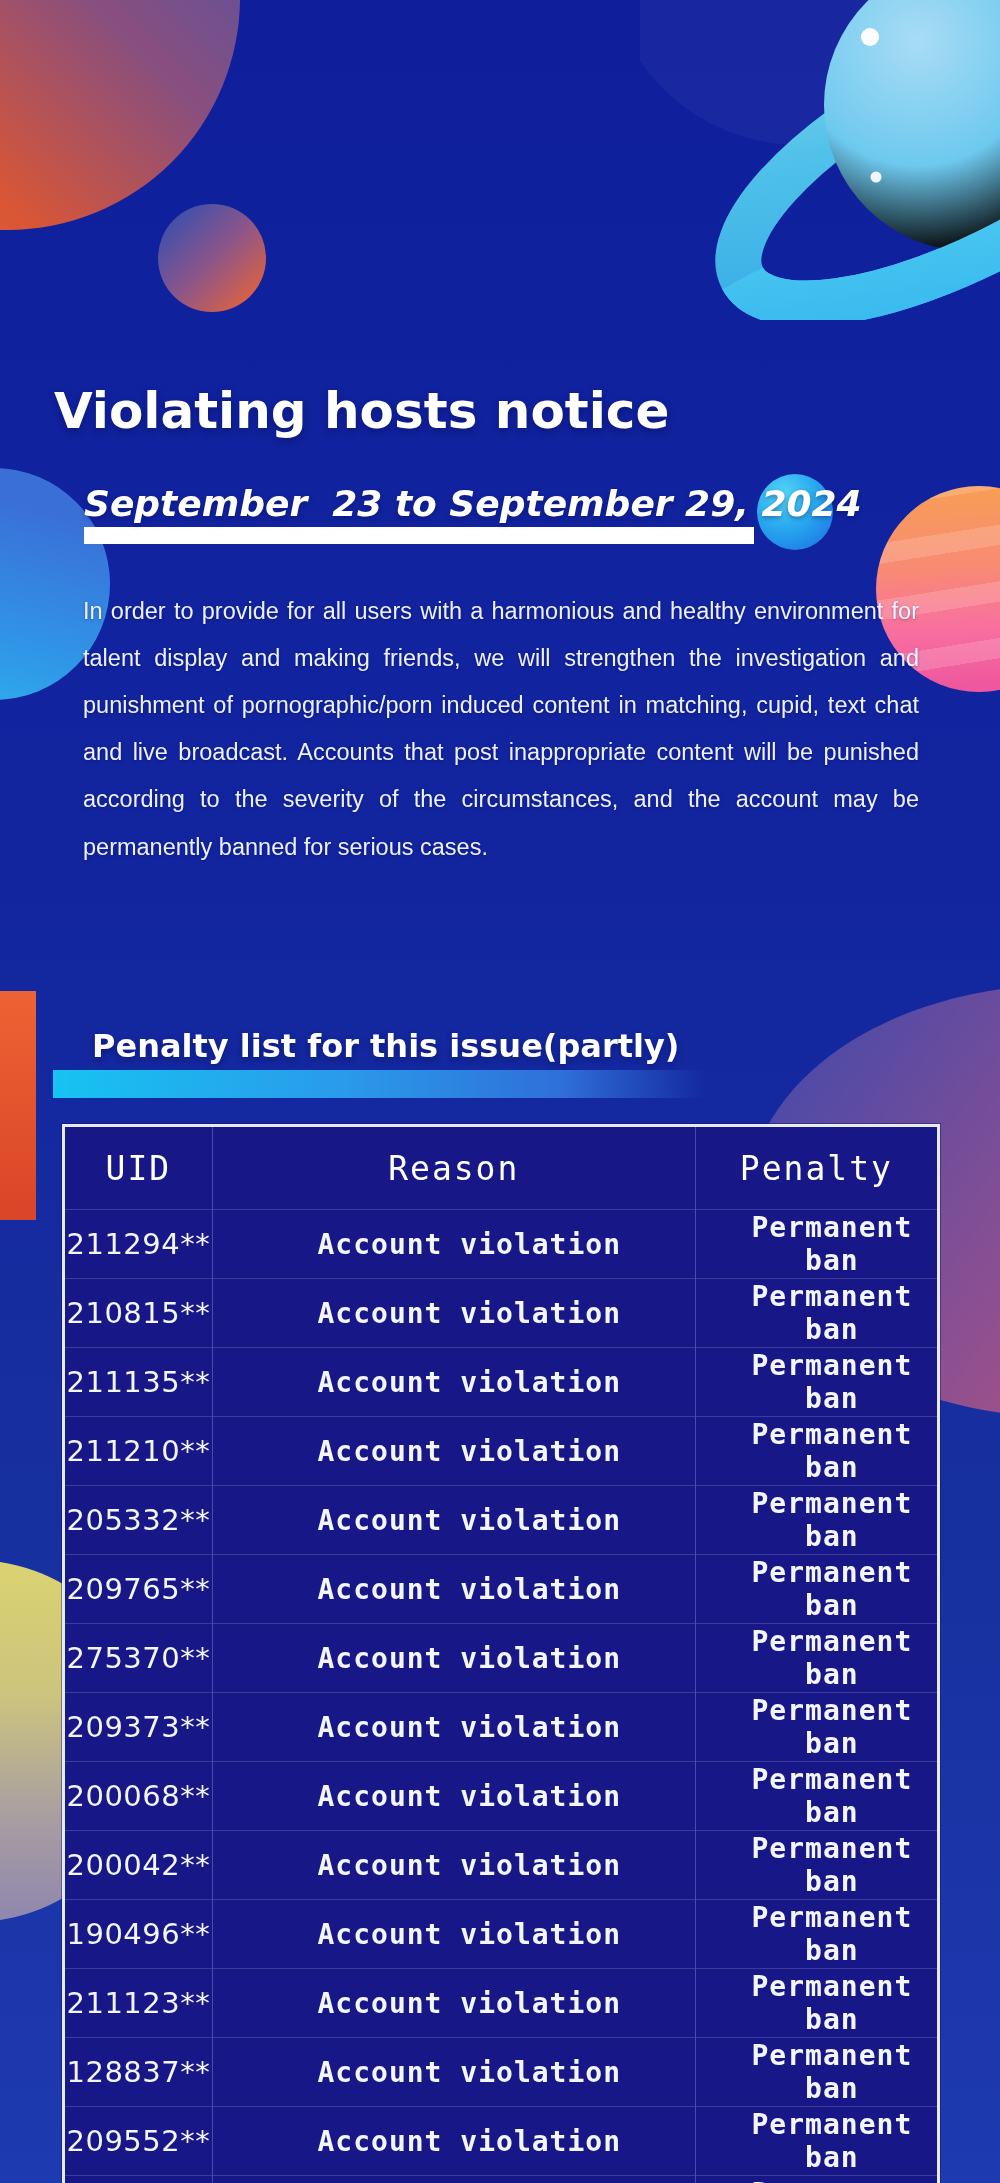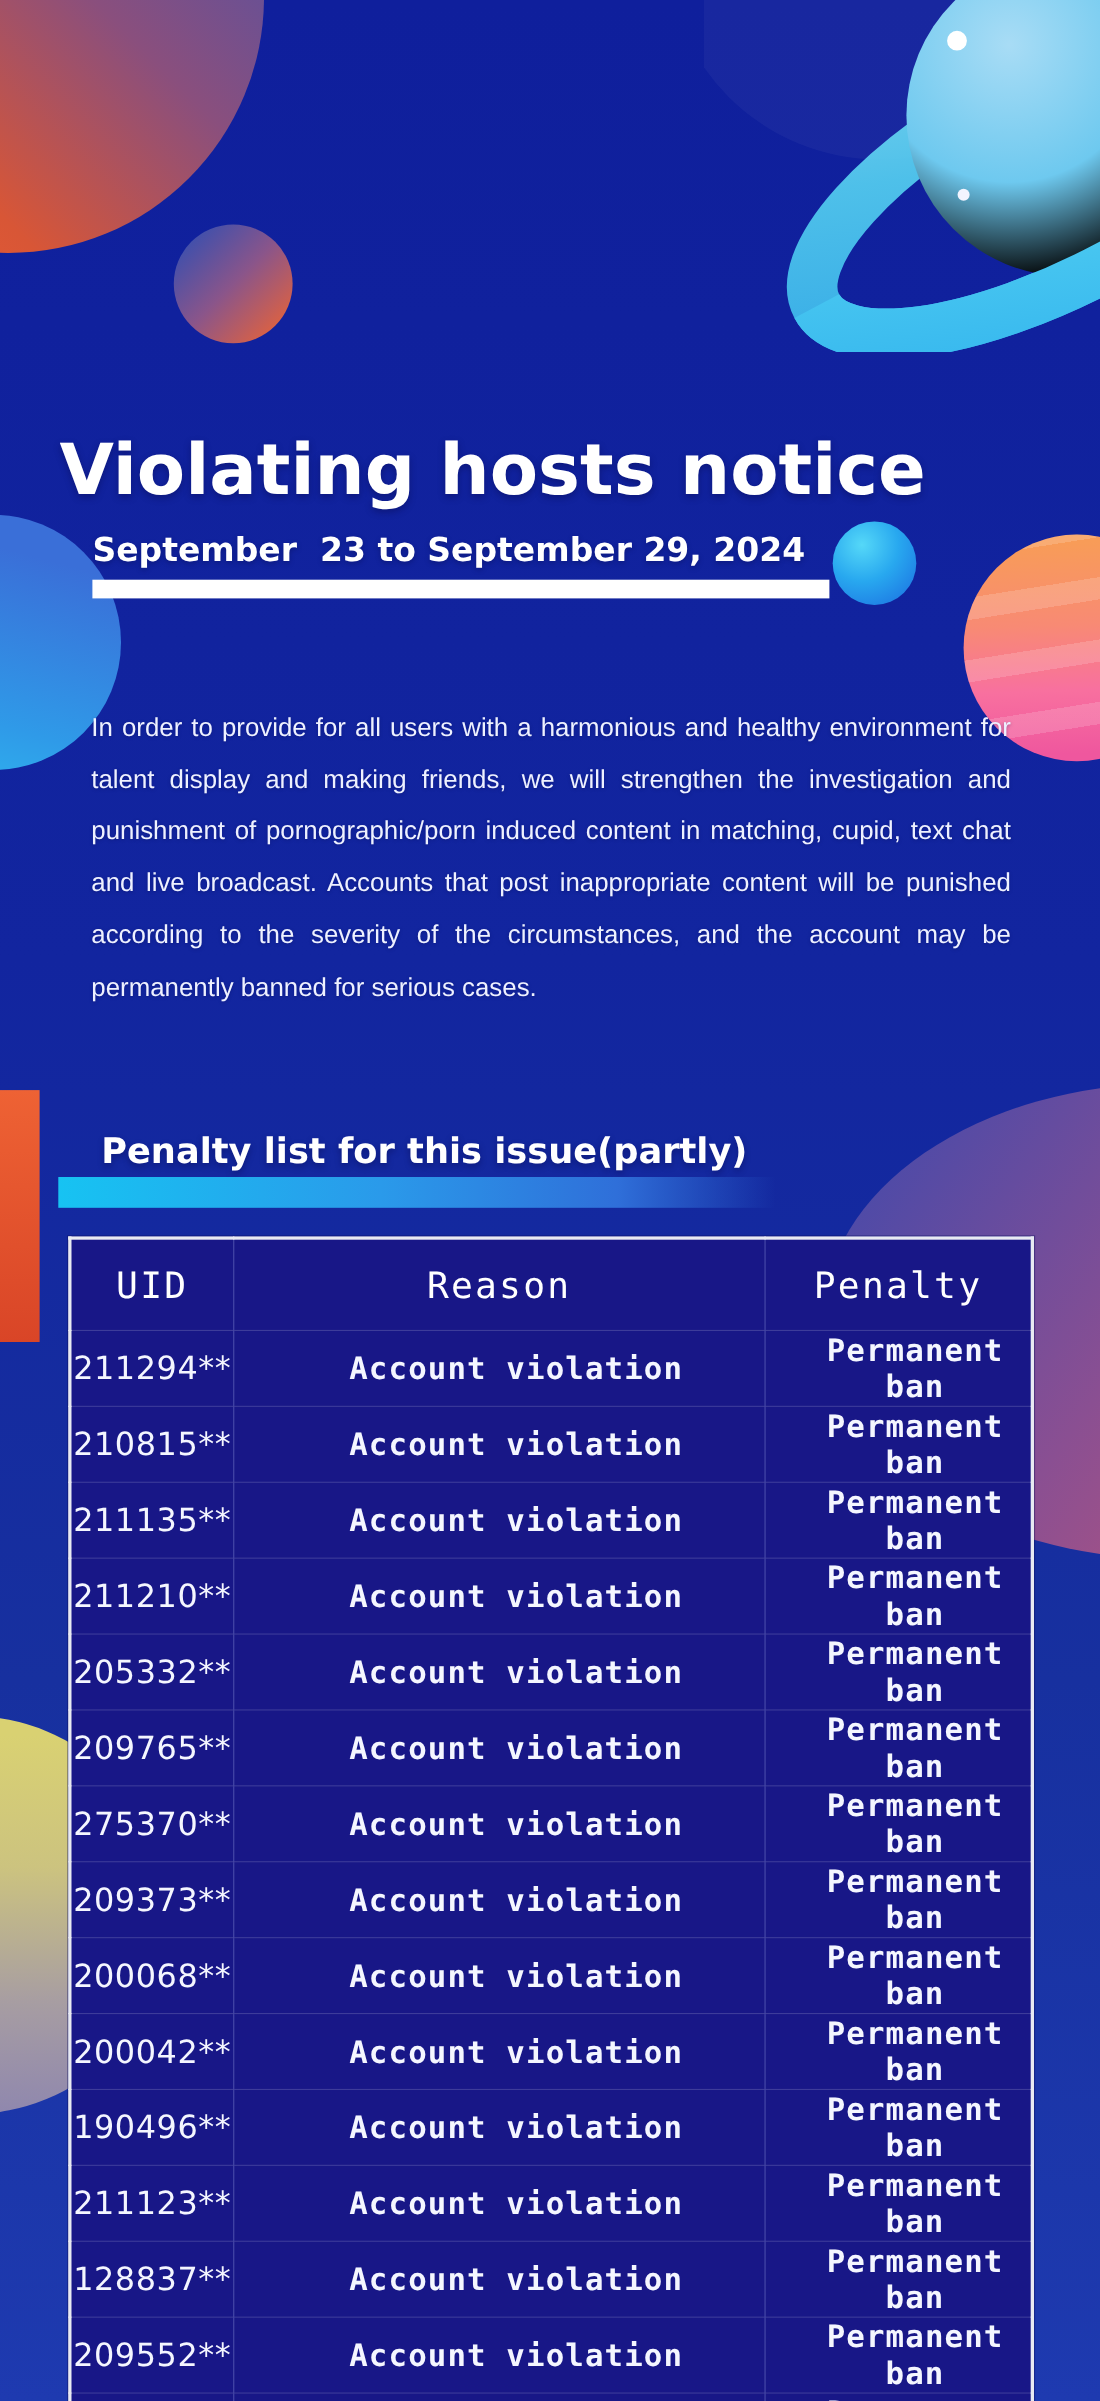--- a/index.html
+++ b/index.html
@@ -41,33 +41,33 @@
   .circle-yellow{
     left:-208px;top:1560px;width:362px;height:362px;
     background:linear-gradient(180deg,#d9d172 5%,#ccc37f 38%,#a79da2 72%,#8f87ae 100%);
   }
   .orange-bar{
     position:absolute;left:0;top:991px;width:36px;height:229px;
     background:linear-gradient(180deg,#ee6234,#d94527);
   }
   .page-title{
     position:absolute;left:54px;top:350px;width:920px;
-    font-size:64px;font-weight:bold;letter-spacing:0px;line-height:1.1;
+    font-size:50px;font-weight:bold;letter-spacing:0px;line-height:1.1;
     text-shadow:0 3px 7px rgba(8,12,80,.45);white-space:nowrap;
   }
   .date-line{
     position:absolute;left:84px;top:483px;
-    font-size:30px;font-weight:bold;white-space:pre-wrap;
-    text-shadow:0 2px 5px rgba(8,12,80,.4);z-index:3;
+    font-size:36px;font-weight:bold;white-space:pre-wrap;
+    text-shadow:0 2px 5px rgba(8,12,80,.4);z-index:3;font-style:italic;
   }
   .date-underline{
     position:absolute;left:84px;top:527px;width:670px;height:17px;background:#ffffff;z-index:2;
   }
   .intro{
-    position:absolute;left:83px;top:614px;width:836px;
+    position:absolute;left:83px;top:564px;width:836px;
     font-family:"Liberation Sans","DejaVu Sans",sans-serif;
     font-size:23.5px;line-height:47.2px;text-align:justify;color:#eef1ff;
     text-shadow:0 1px 3px rgba(8,12,80,.35);
   }
   .section-heading{
     position:absolute;left:46px;top:1000px;width:900px;
     font-size:32px;font-weight:bold;
     text-shadow:0 3px 6px rgba(8,12,80,.45);
     margin-left:46px;
   }

